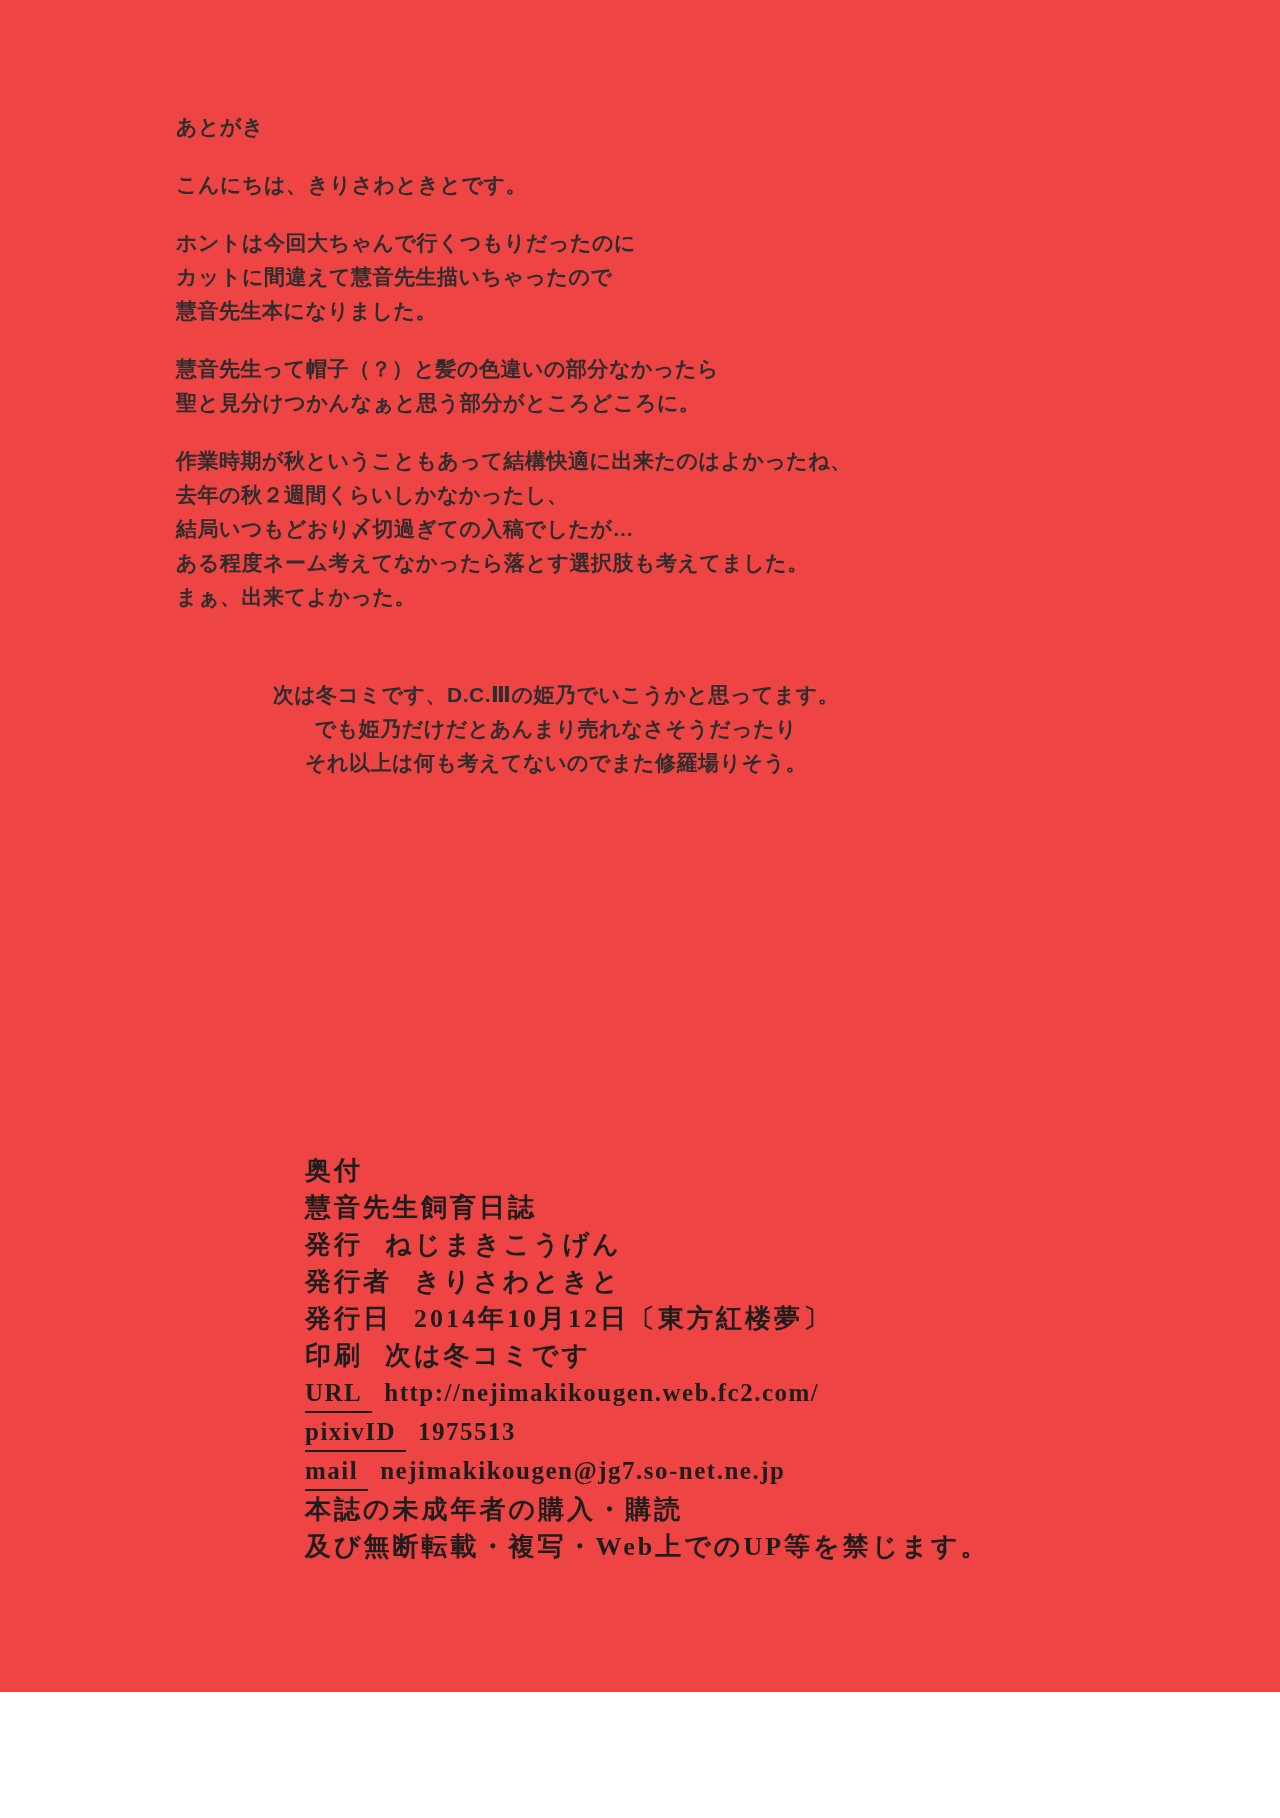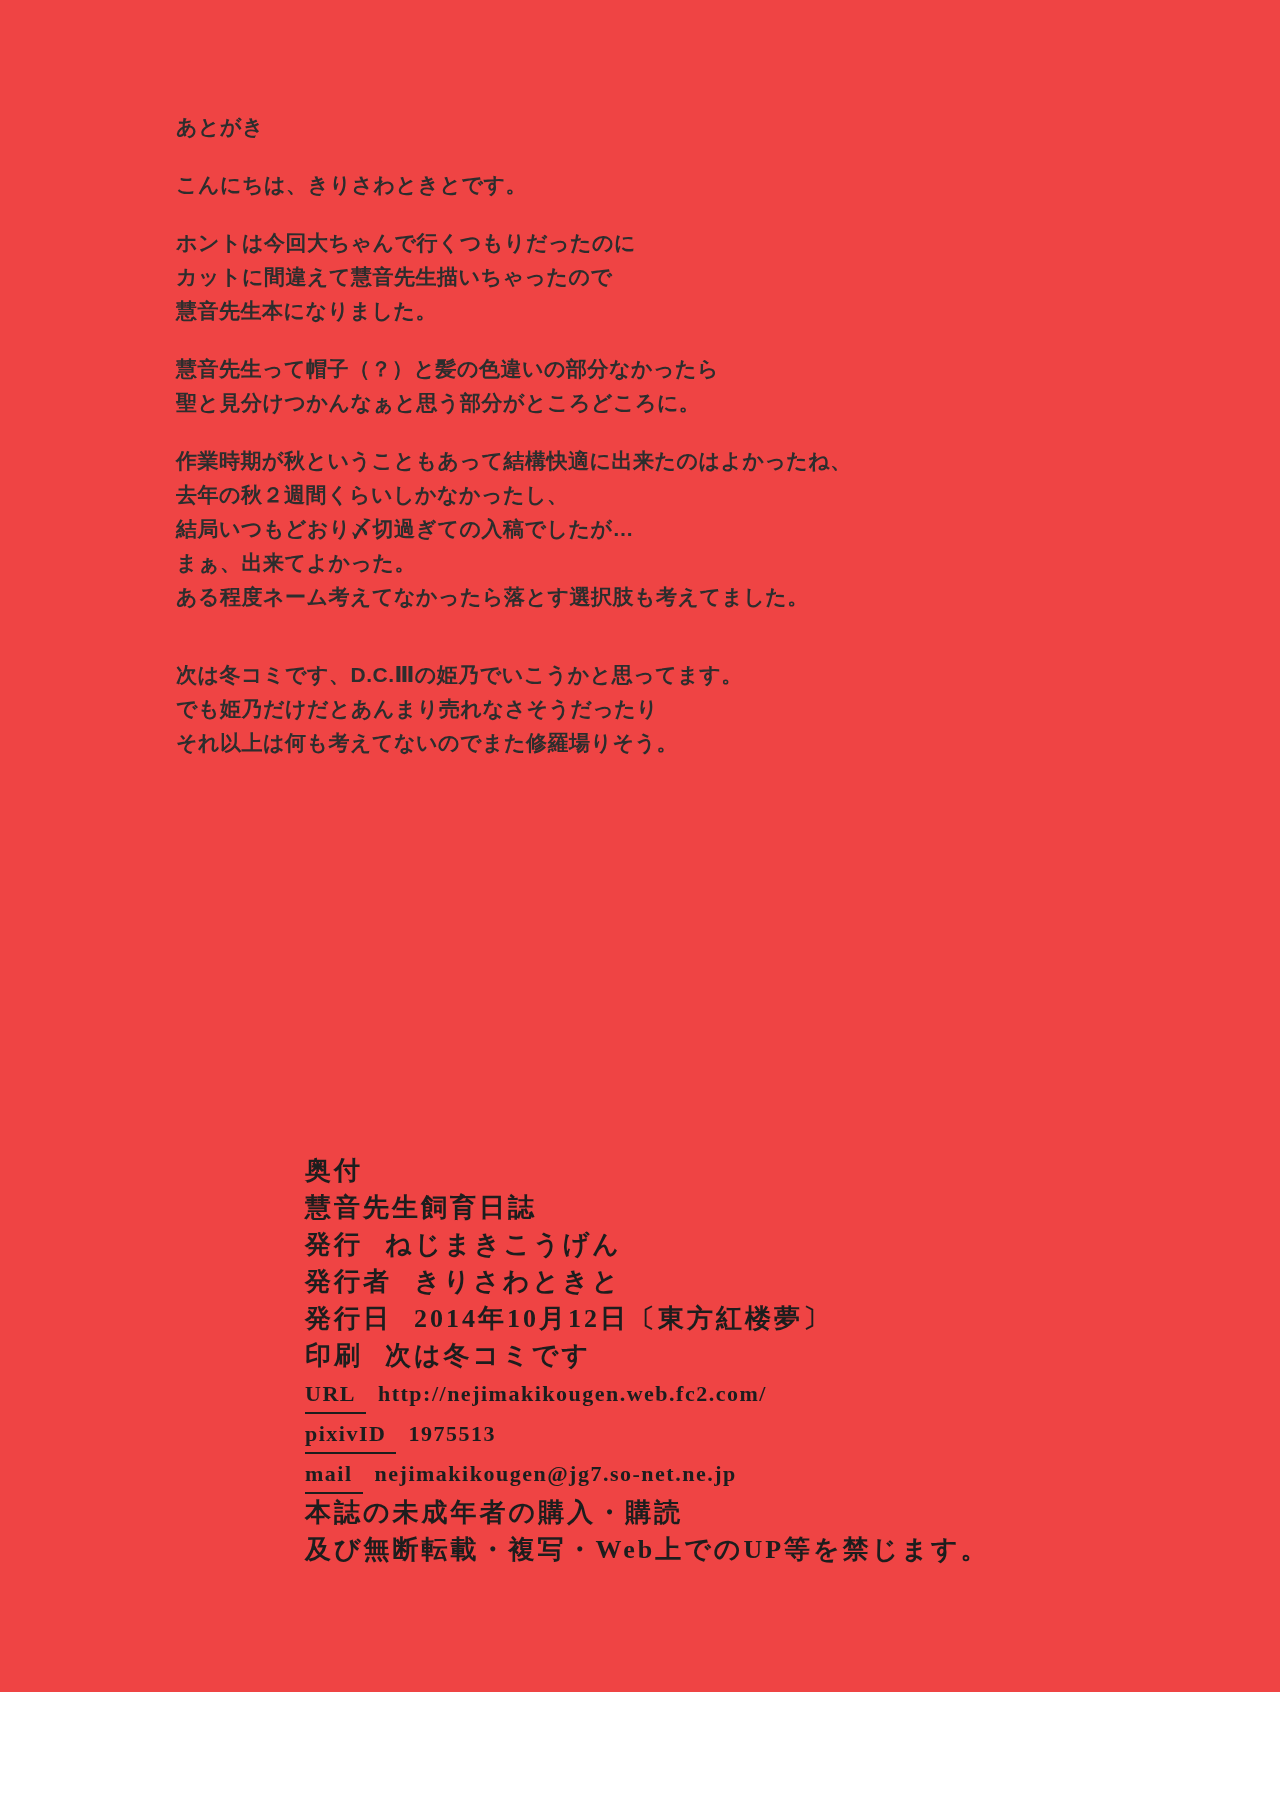--- a/index.html
+++ b/index.html
@@ -23,21 +23,21 @@
     left: 176px;
     top: 110px;
     width: 760px;
     color: #2d2d2d;
     font-size: 21px;
     line-height: 34px;
     letter-spacing: 0.5px;
     font-family: "Liberation Sans", "DejaVu Sans", sans-serif;
   }
   .aw-para { margin: 0 0 24px 0; }
-  .aw-para.last { margin-top: 44px; }
+  .aw-para.last { margin-top: 64px; text-align: center; }
   .aw-line { white-space: nowrap; }
 
   
   .colophon {
     position: absolute;
     left: 305px;
     top: 1152px;
     width: 640px;
     color: #1d1d1d;
     font-size: 26px;
@@ -45,21 +45,21 @@
     letter-spacing: 3px;
     font-family: "Liberation Serif", "DejaVu Serif", serif;
   }
   .col-row { white-space: nowrap; }
   .col-label { display: inline-block; margin-right: 22px; }
   .col-label.u {
     border-bottom: 2px solid #1d1d1d;
     padding-right: 10px;
     margin-right: 12px;
   }
-  .latin { letter-spacing: 1.5px; font-size: 22px; text-align: center; }
+  .latin { letter-spacing: 1.5px; font-size: 25px; text-align: center; }
 
   .page-number {
     position: absolute;
     left: 1183px;
     top: 1736px;
     color: #3a3a3a;
     font-size: 21px;
     letter-spacing: 1px;
     font-family: "Liberation Serif", "DejaVu Serif", serif;
     margin-left: 24px;
@@ -89,22 +89,22 @@
 
     <div class="aw-para">
       <div class="aw-line">慧音先生って帽子（？）と髪の色違いの部分なかったら</div>
       <div class="aw-line">聖と見分けつかんなぁと思う部分がところどころに。</div>
     </div>
 
     <div class="aw-para">
       <div class="aw-line">作業時期が秋ということもあって結構快適に出来たのはよかったね、</div>
       <div class="aw-line">去年の秋２週間くらいしかなかったし、</div>
       <div class="aw-line">結局いつもどおり〆切過ぎての入稿でしたが…</div>
+      <div class="aw-line">ある程度ネーム考えてなかったら落とす選択肢も考えてました。</div>
       <div class="aw-line">まぁ、出来てよかった。</div>
-      <div class="aw-line">ある程度ネーム考えてなかったら落とす選択肢も考えてました。</div>
     </div>
 
     <div class="aw-para last">
       <div class="aw-line">次は冬コミです、D.C.Ⅲの姫乃でいこうかと思ってます。</div>
       <div class="aw-line">でも姫乃だけだとあんまり売れなさそうだったり</div>
       <div class="aw-line">それ以上は何も考えてないのでまた修羅場りそう。</div>
     </div>
   </div>
 
   <div class="colophon">

